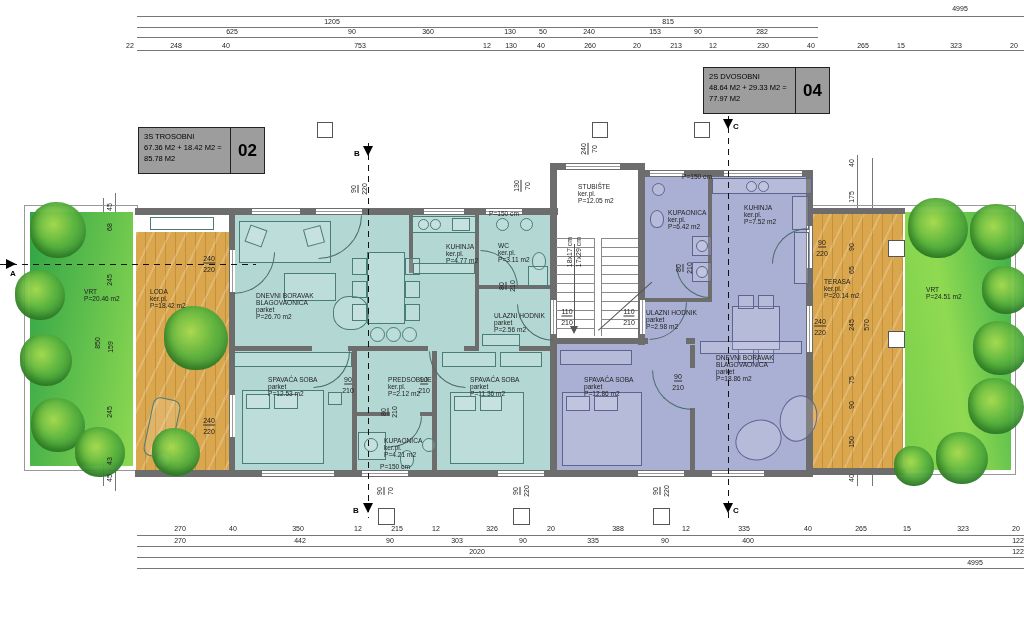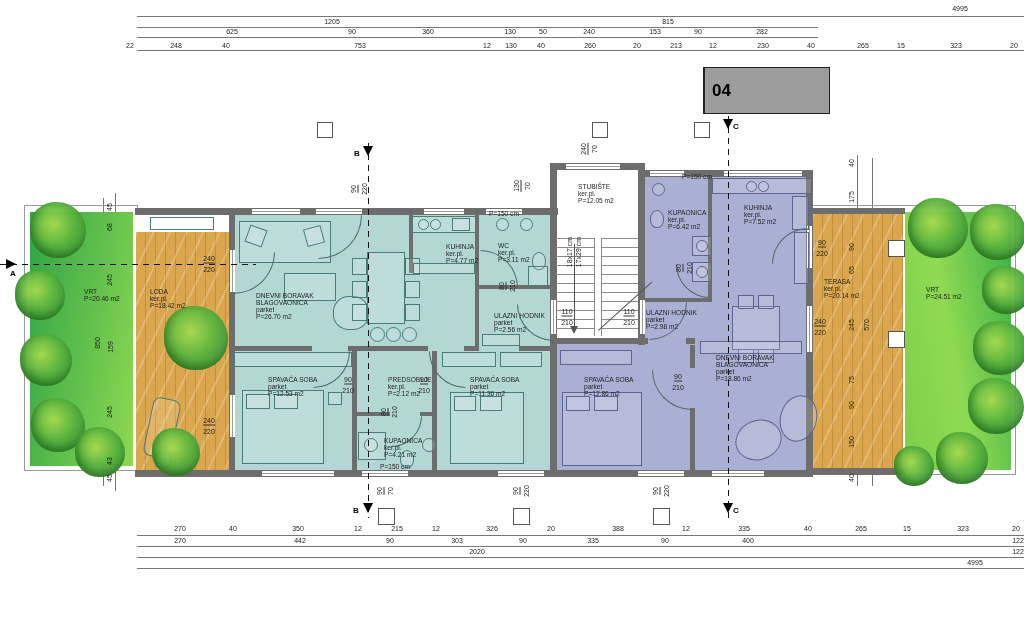--- a/index.html
+++ b/index.html
@@ -256,21 +256,34 @@
   <div class="tri-d" style="left:363px;top:146px"></div>
   <span class="slab" style="left:354px;top:149px">B</span>
   <div class="tri-d" style="left:363px;top:503px"></div>
   <span class="slab" style="left:353px;top:506px">B</span>
   <div class="dashv" style="left:728px;top:116px;height:402px"></div>
   <div class="tri-d" style="left:723px;top:119px"></div>
   <span class="slab" style="left:733px;top:122px">C</span>
   <div class="tri-d" style="left:723px;top:503px"></div>
   <span class="slab" style="left:733px;top:506px">C</span>
 
+  <div class="tblock" style="left:138px;top:127px">
+    <div class="tlines">
+      <div>3S TROSOBNI</div>
+      <div>67.36 M2 + 18.42 M2 =</div>
+      <div>85.78 M2</div>
+    </div>
+    <div class="tnum">02</div>
+  </div>
   <div class="tblock" style="left:703px;top:67px">
+    <div class="tlines">
+      <div>2S DVOSOBNI</div>
+      <div>48.64 M2 + 29.33 M2 =</div>
+      <div>77.97 M2</div>
+    </div>
     <div class="tnum">04</div>
   </div>
 
   <div>
 
   <span class="dim" style="left: 960px; top: 8px;">4995</span>
       <span class="dim" style="left: 332px; top: 21px;">1205</span>
       <span class="dim" style="left: 668px; top: 21px;">815</span>
       <span class="dim" style="left: 232px; top: 31px;">625</span>
       <span class="dim" style="left: 352px; top: 31px;">90</span>

